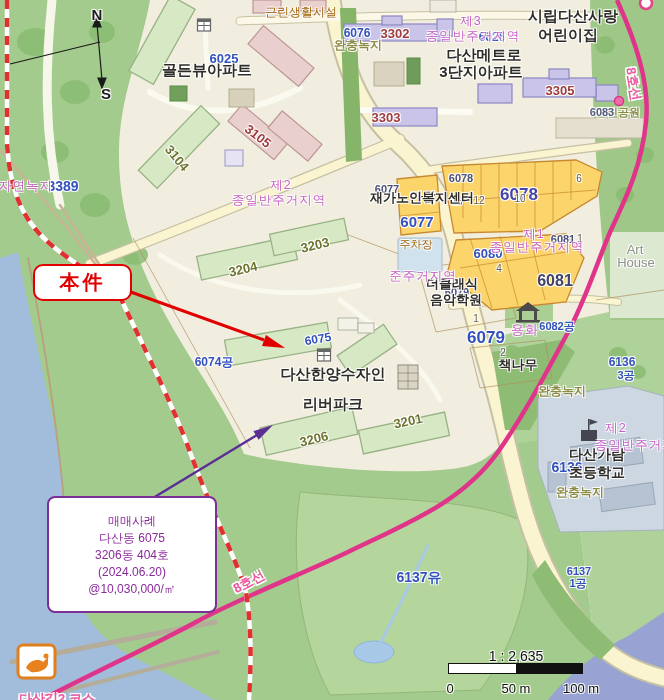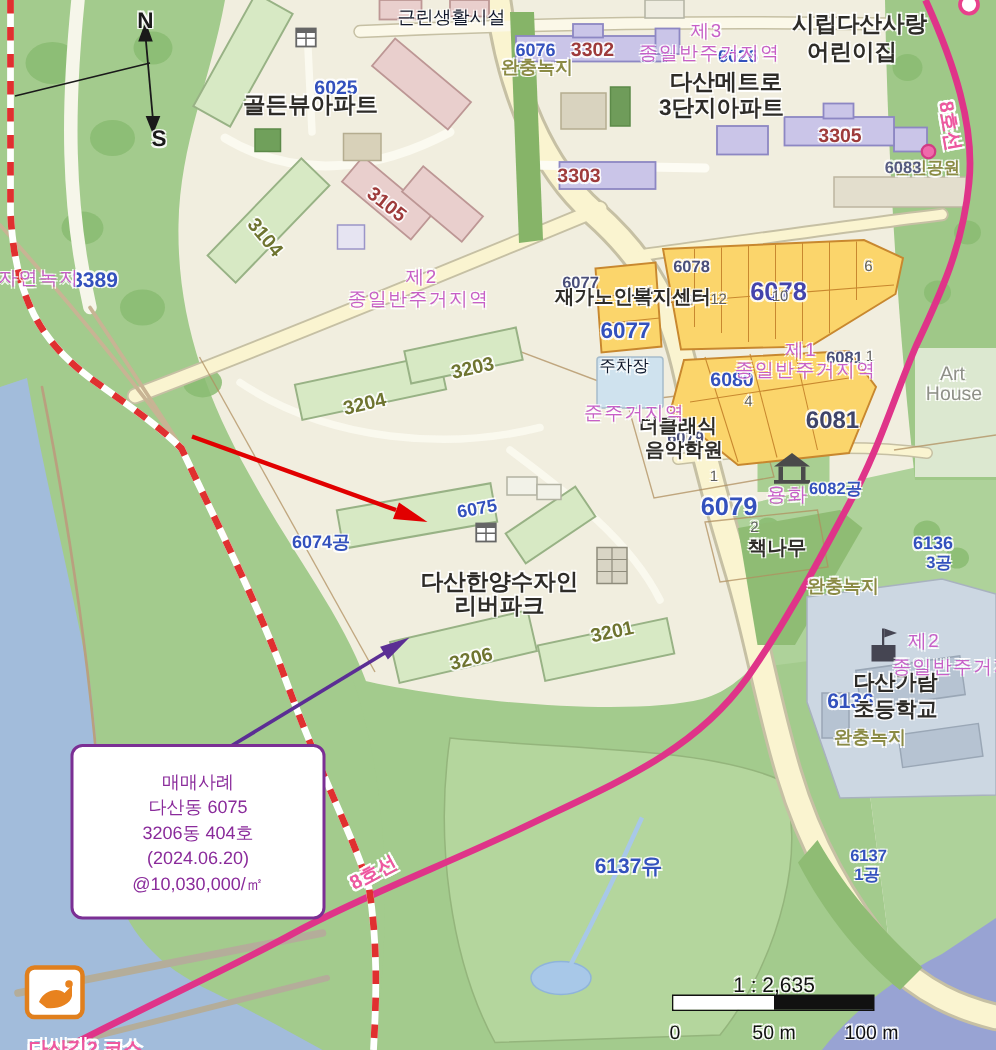--- a/index.html
+++ b/index.html
@@ -3,21 +3,21 @@
 <meta charset="utf-8">
 <style>
   html,body{margin:0;padding:0;background:#ddd;}
   #stage{position:relative;width:664px;height:700px;overflow:hidden;background:#f1eedf;
          font-family:"Liberation Sans","DejaVu Sans",sans-serif;}
   #mapsvg{position:absolute;left:0;top:0;z-index:0;}
   .lbl{position:absolute;white-space:nowrap;transform:translate(-50%,-50%);z-index:3;
        text-shadow:-1px -1px 0 rgba(255,255,255,.85),1px -1px 0 rgba(255,255,255,.85),
                    -1px 1px 0 rgba(255,255,255,.85),1px 1px 0 rgba(255,255,255,.85);}
   .blk{color:#2e2c28;font-weight:bold;font-size:15px;z-index:4;}
-  .blk12{color:#0f172a;font-size:12px;z-index:4;}
+  .blk12{color:#a16207;font-size:12px;z-index:4;}
   .zone{color:#c75fc7;font-weight:normal;font-size:12.5px;letter-spacing:1px;z-index:5;}
   .blue{color:#3351bd;font-weight:bold;font-size:13px;}
   .navy{color:#4a4f7a;font-weight:bold;font-size:11px;}
   .olive{color:#8b8b45;font-weight:bold;font-size:12px;z-index:2;}
   .grn{color:#6e7430;font-weight:bold;font-size:13px;}
   .dred{color:#9e3b3b;font-weight:bold;font-size:13px;}
   .gry{color:#5f5f5f;font-size:10px;}
   .artgry{color:#8f9088;font-size:13px;z-index:4;}
   .rail{color:#ee58a0;font-weight:bold;font-size:13px;z-index:4;
         text-shadow:-1.5px -1.5px 0 #fff,1.5px -1.5px 0 #fff,-1.5px 1.5px 0 #fff,1.5px 1.5px 0 #fff;}
@@ -244,21 +244,21 @@
 <div class="lbl blk" style="left:207px;top:70px">골든뷰아파트</div>
 <div class="lbl blk" style="left:484px;top:55px">다산메트로</div>
 <div class="lbl blk" style="left:481px;top:72px">3단지아파트</div>
 <div class="lbl blk" style="left:573px;top:16px">시립다산사랑</div>
 <div class="lbl blk" style="left:568px;top:35px">어린이집</div>
 <div class="lbl blk" style="left:423px;top:197px;font-size:13px">가람</div>
 <div class="lbl blk" style="left:422px;top:198px;font-size:13px">재가노인복지센터</div>
 <div class="lbl blk12" style="left:416px;top:244px;font-size:11px">주차장</div>
 <div class="lbl blk" style="left:452px;top:284px;font-size:13px">더클래식</div>
 <div class="lbl blk" style="left:456px;top:300px;font-size:13px">음악학원</div>
-<div class="lbl blk" style="left:333px;top:388px">다산한양수자인</div>
+<div class="lbl blk" style="left:333px;top:374px">다산한양수자인</div>
 <div class="lbl blk" style="left:333px;top:404px">리버파크</div>
 <div class="lbl blk" style="left:518px;top:365px;font-size:13px">책나무</div>
 <div class="lbl blk" style="left:597px;top:455px;font-size:14px">다산가람</div>
 <div class="lbl blk" style="left:597px;top:473px;font-size:14px">초등학교</div>
 <div class="lbl artgry" style="left:635px;top:249px">Art</div>
 <div class="lbl artgry" style="left:636px;top:262px">House</div>
 
 <div class="lbl olive" style="left:358px;top:45px">완충녹지</div>
 <div class="lbl olive" style="left:562px;top:391px">완충녹지</div>
 <div class="lbl olive" style="left:580px;top:492px">완충녹지</div>
@@ -317,20 +317,23 @@
 <div class="lbl gry" style="left:520px;top:198px">10</div>
 <div class="lbl gry" style="left:579px;top:178px">6</div>
 <div class="lbl gry" style="left:499px;top:268px">4</div>
 <div class="lbl gry" style="left:580px;top:238px">1</div>
 <div class="lbl gry" style="left:476px;top:318px">1</div>
 <div class="lbl gry" style="left:503px;top:352px">2</div>
 
 <div class="lbl compass" style="left:97px;top:14px">N</div>
 <div class="lbl compass" style="left:106px;top:93px">S</div>
 
+<div id="subject-box">
+  <span>本件</span>
+</div>
 
 <div id="sale-box">
   <div>매매사례</div>
   <div>다산동 6075</div>
   <div>3206동 404호</div>
   <div>(2024.06.20)</div>
   <div>@10,030,000/㎡</div>
 </div>
 
 <div class="lbl scaletxt" style="left:516px;top:656px;font-size:14px">1 : 2,635</div>

